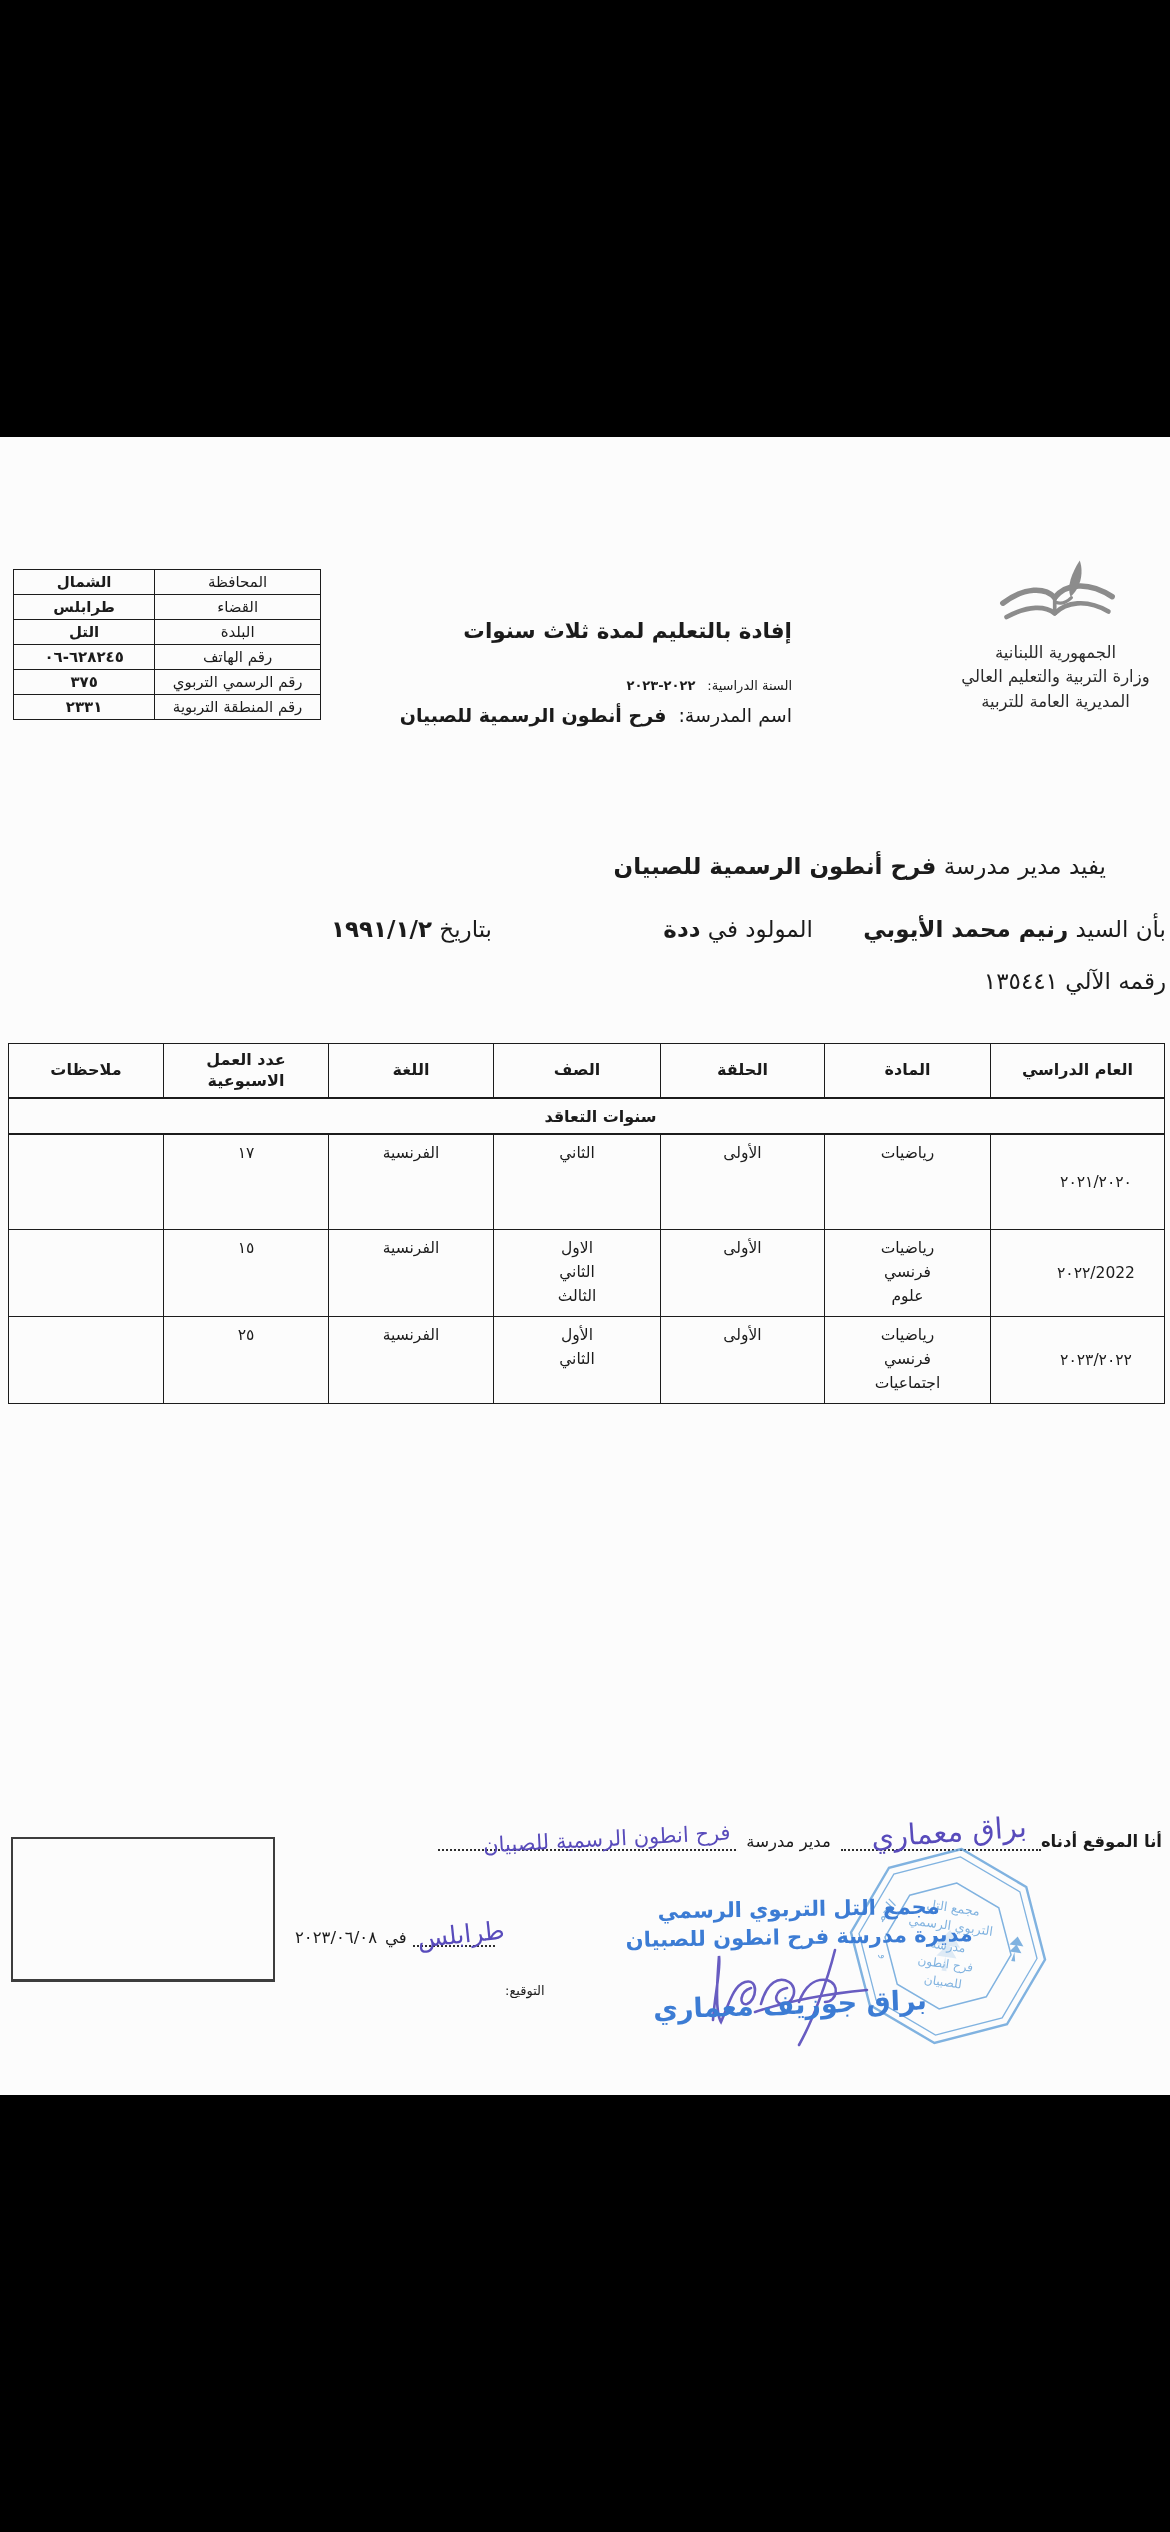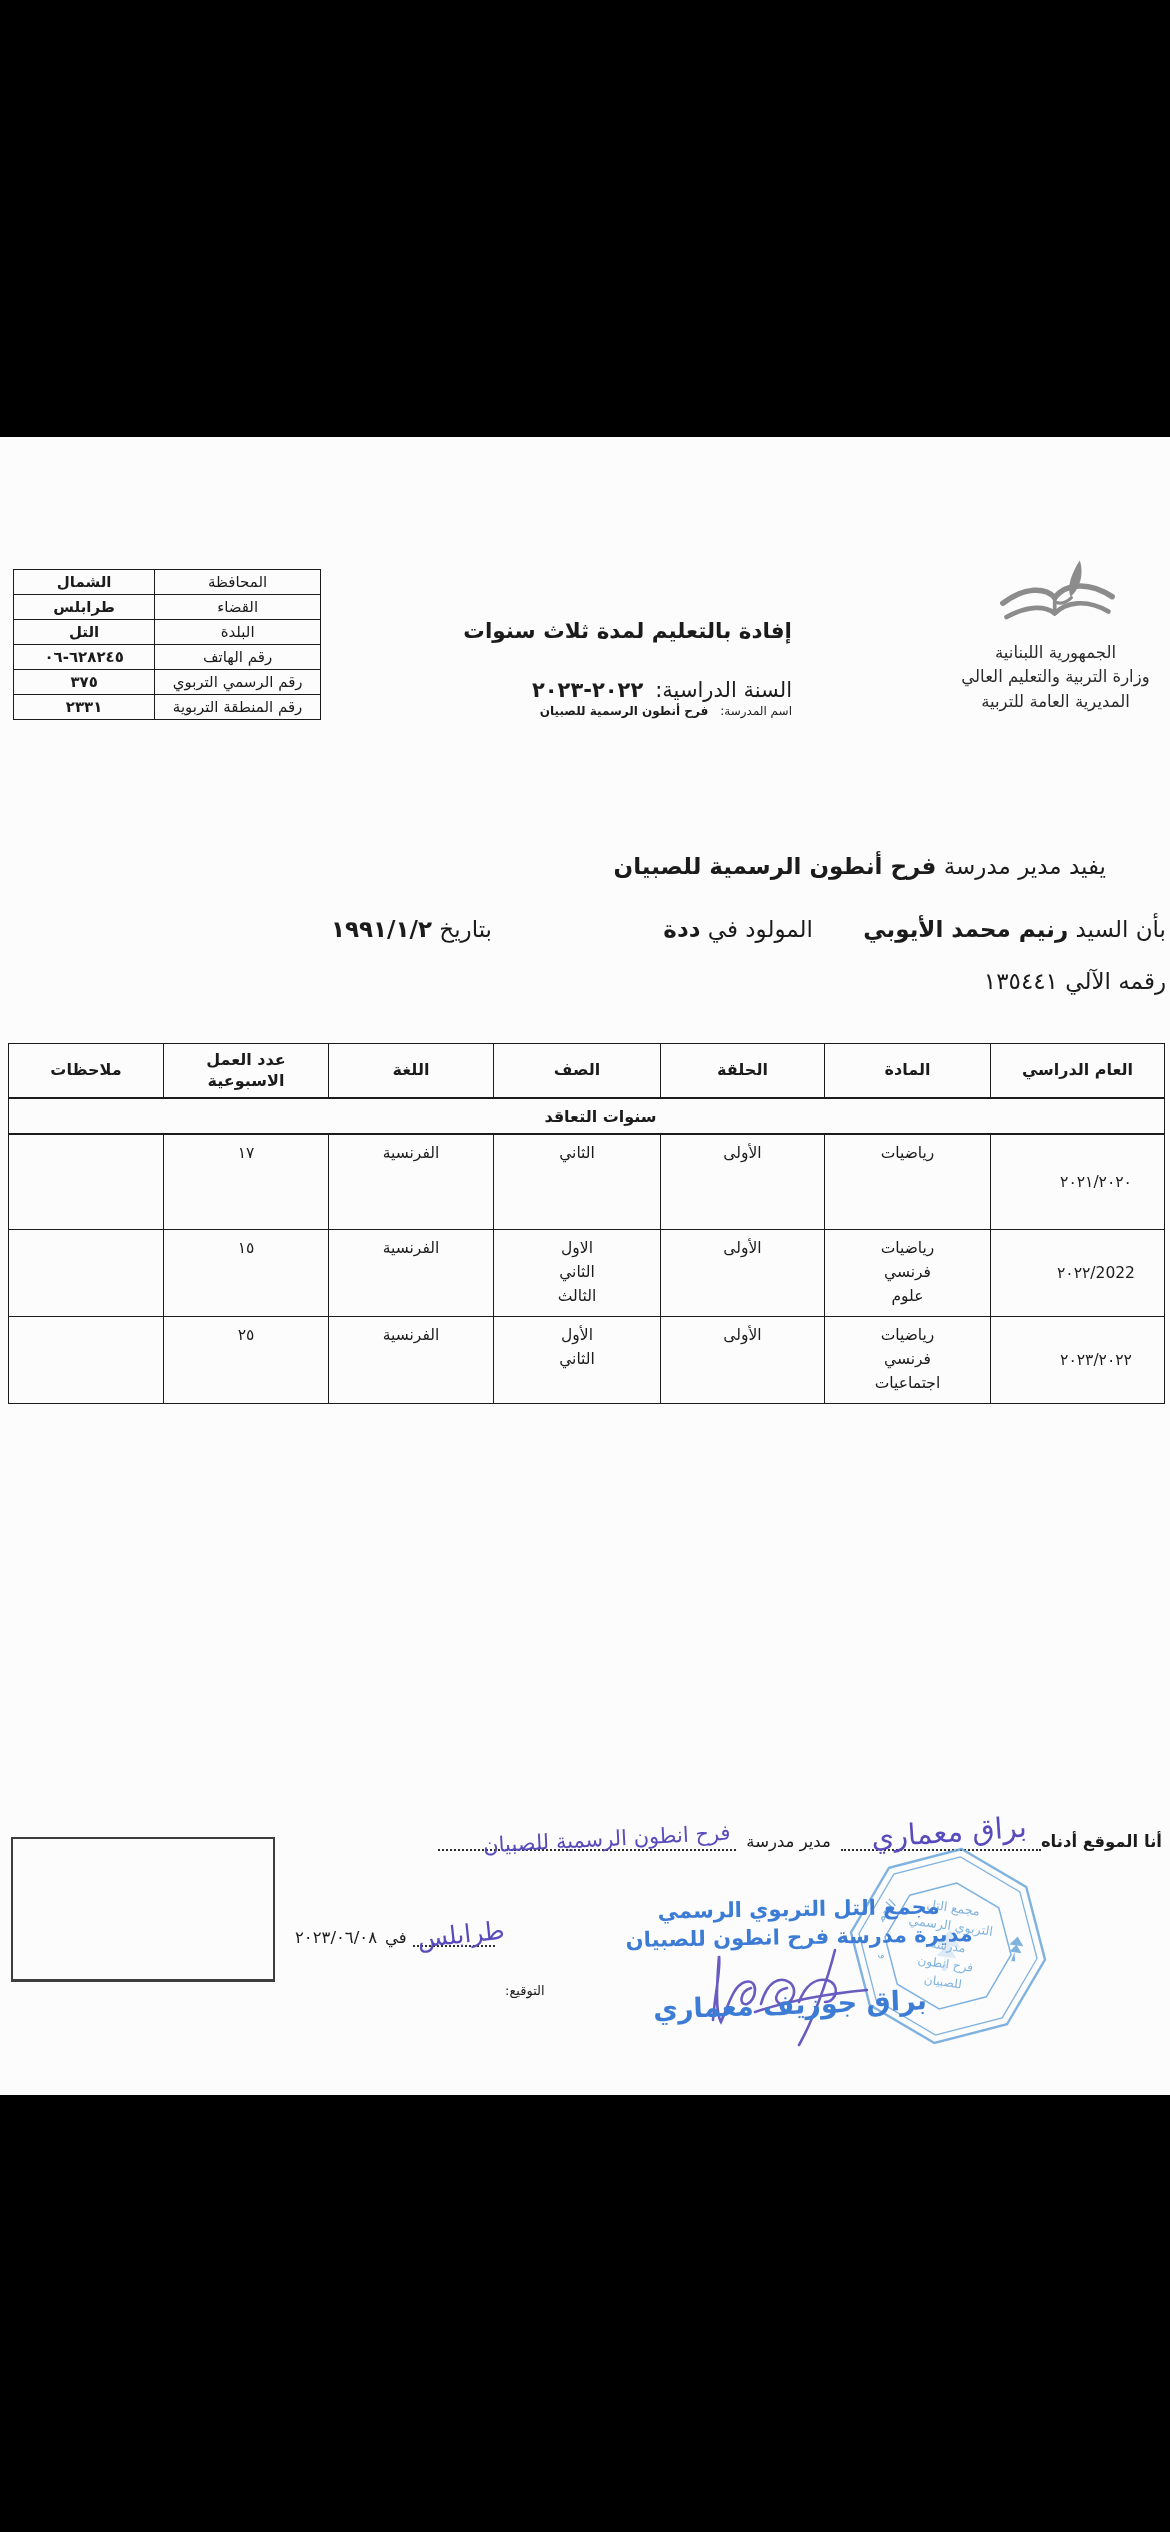--- a/index.html
+++ b/index.html
@@ -15,22 +15,22 @@
   .num{direction:ltr;unicode-bidi:bidi-override;}
   .b{font-weight:bold;}
 
   
   .ministry{left:948px;top:204px;width:215px;text-align:center;
     font-size:16.5px;line-height:1.48;color:#2a2a2a;white-space:nowrap;}
   .logo{left:985px;top:118px;width:145px;height:88px;}
 
   
   .doc-title{right:378px;top:181px;font-size:21.5px;letter-spacing:.2px;}
-  .year-line{right:378px;top:241px;font-size:21px;}
-  .school-line{right:378px;top:267px;font-size:12px;text-align:right;}
+  .year-line{right:378px;top:241px;font-size:13px;}
+  .school-line{right:378px;top:267px;font-size:19px;text-align:right;}
   .lblgap{margin-left:12px;}
 
   
   .info-table{left:13px;top:132px;width:308px;border-collapse:collapse;
     font-size:15px;}
   .info-table td{border:1.6px solid #1c1c1c;height:24px;text-align:center;
     padding:0 4px;}
   .info-table td.lab{width:54%;}
   .info-table td.val{font-weight:bold;}
 

